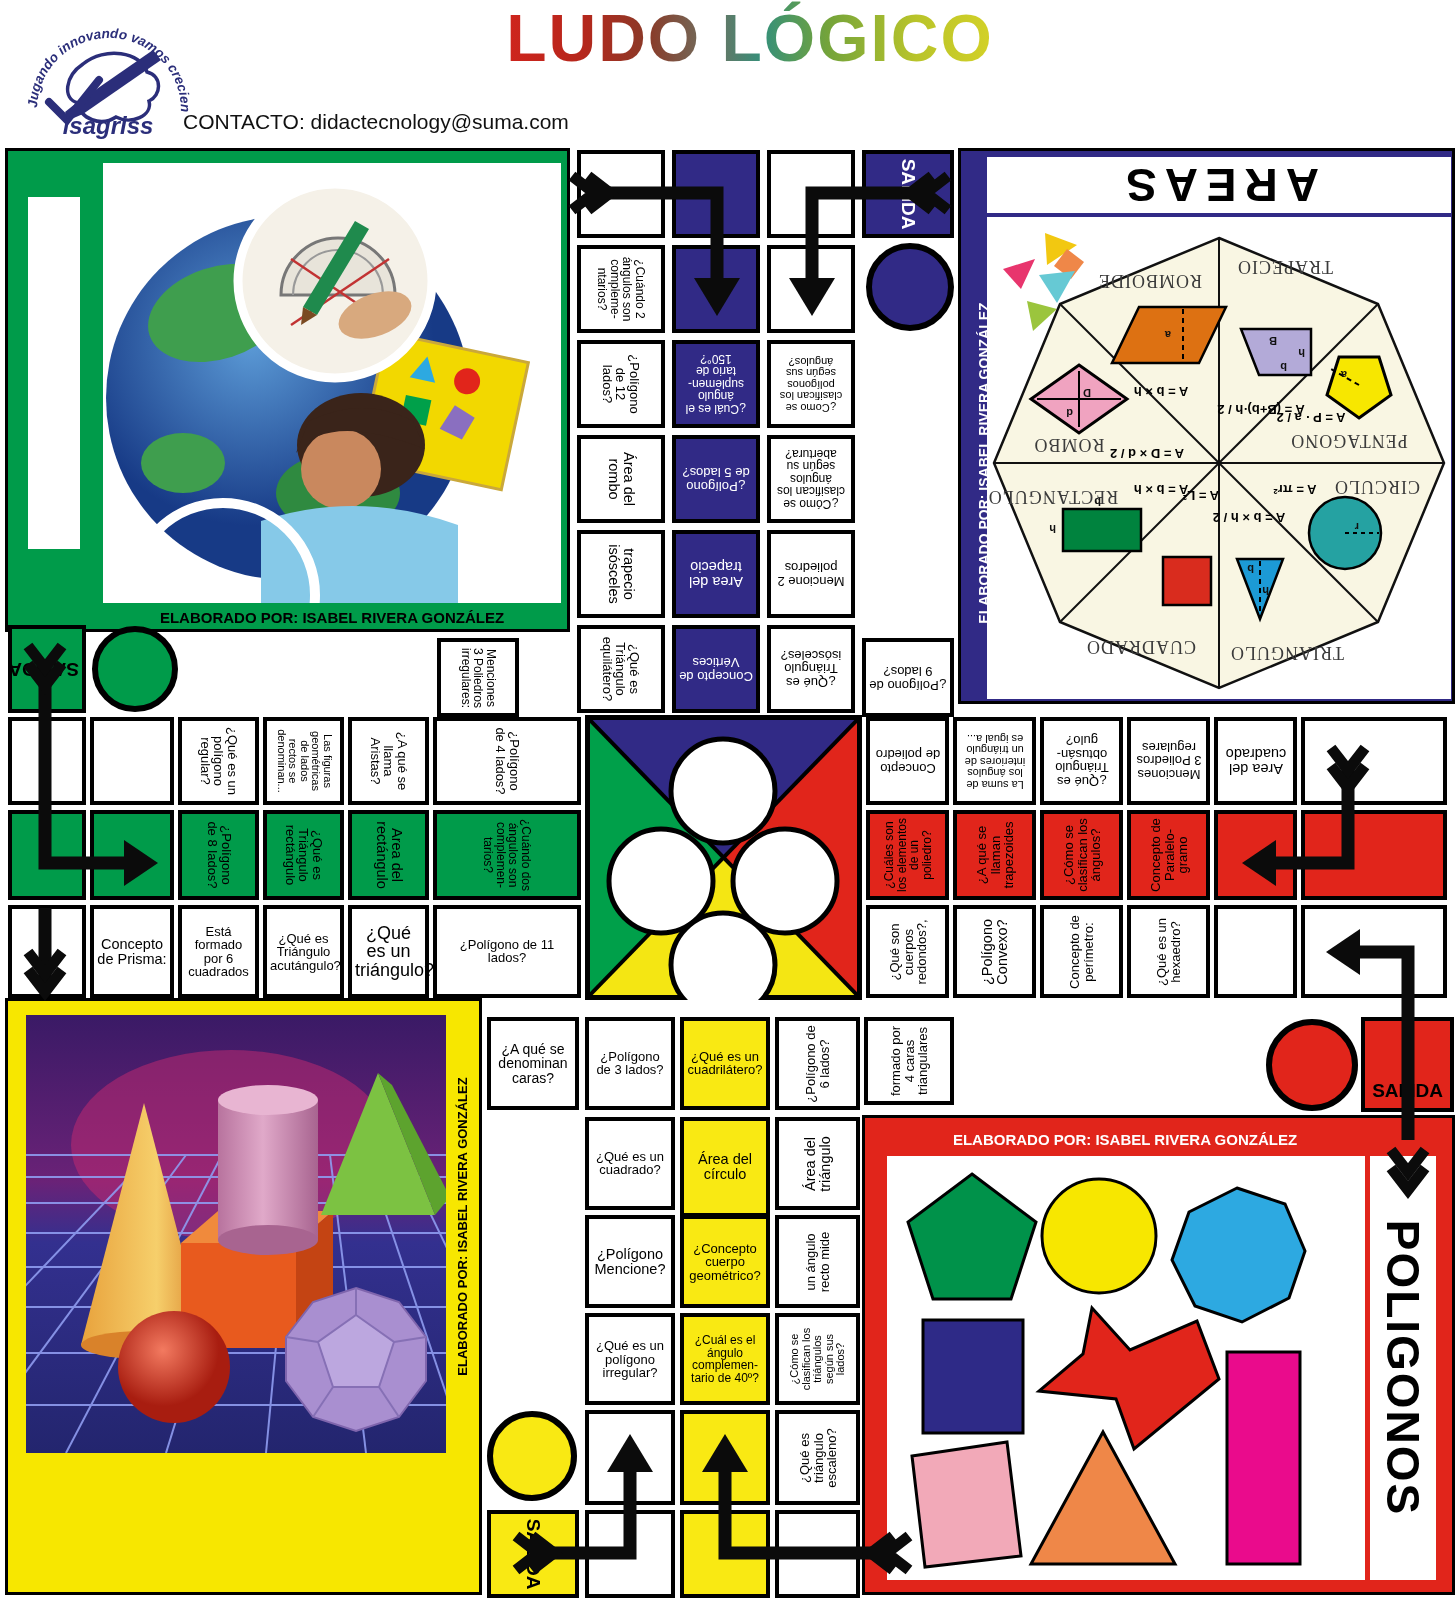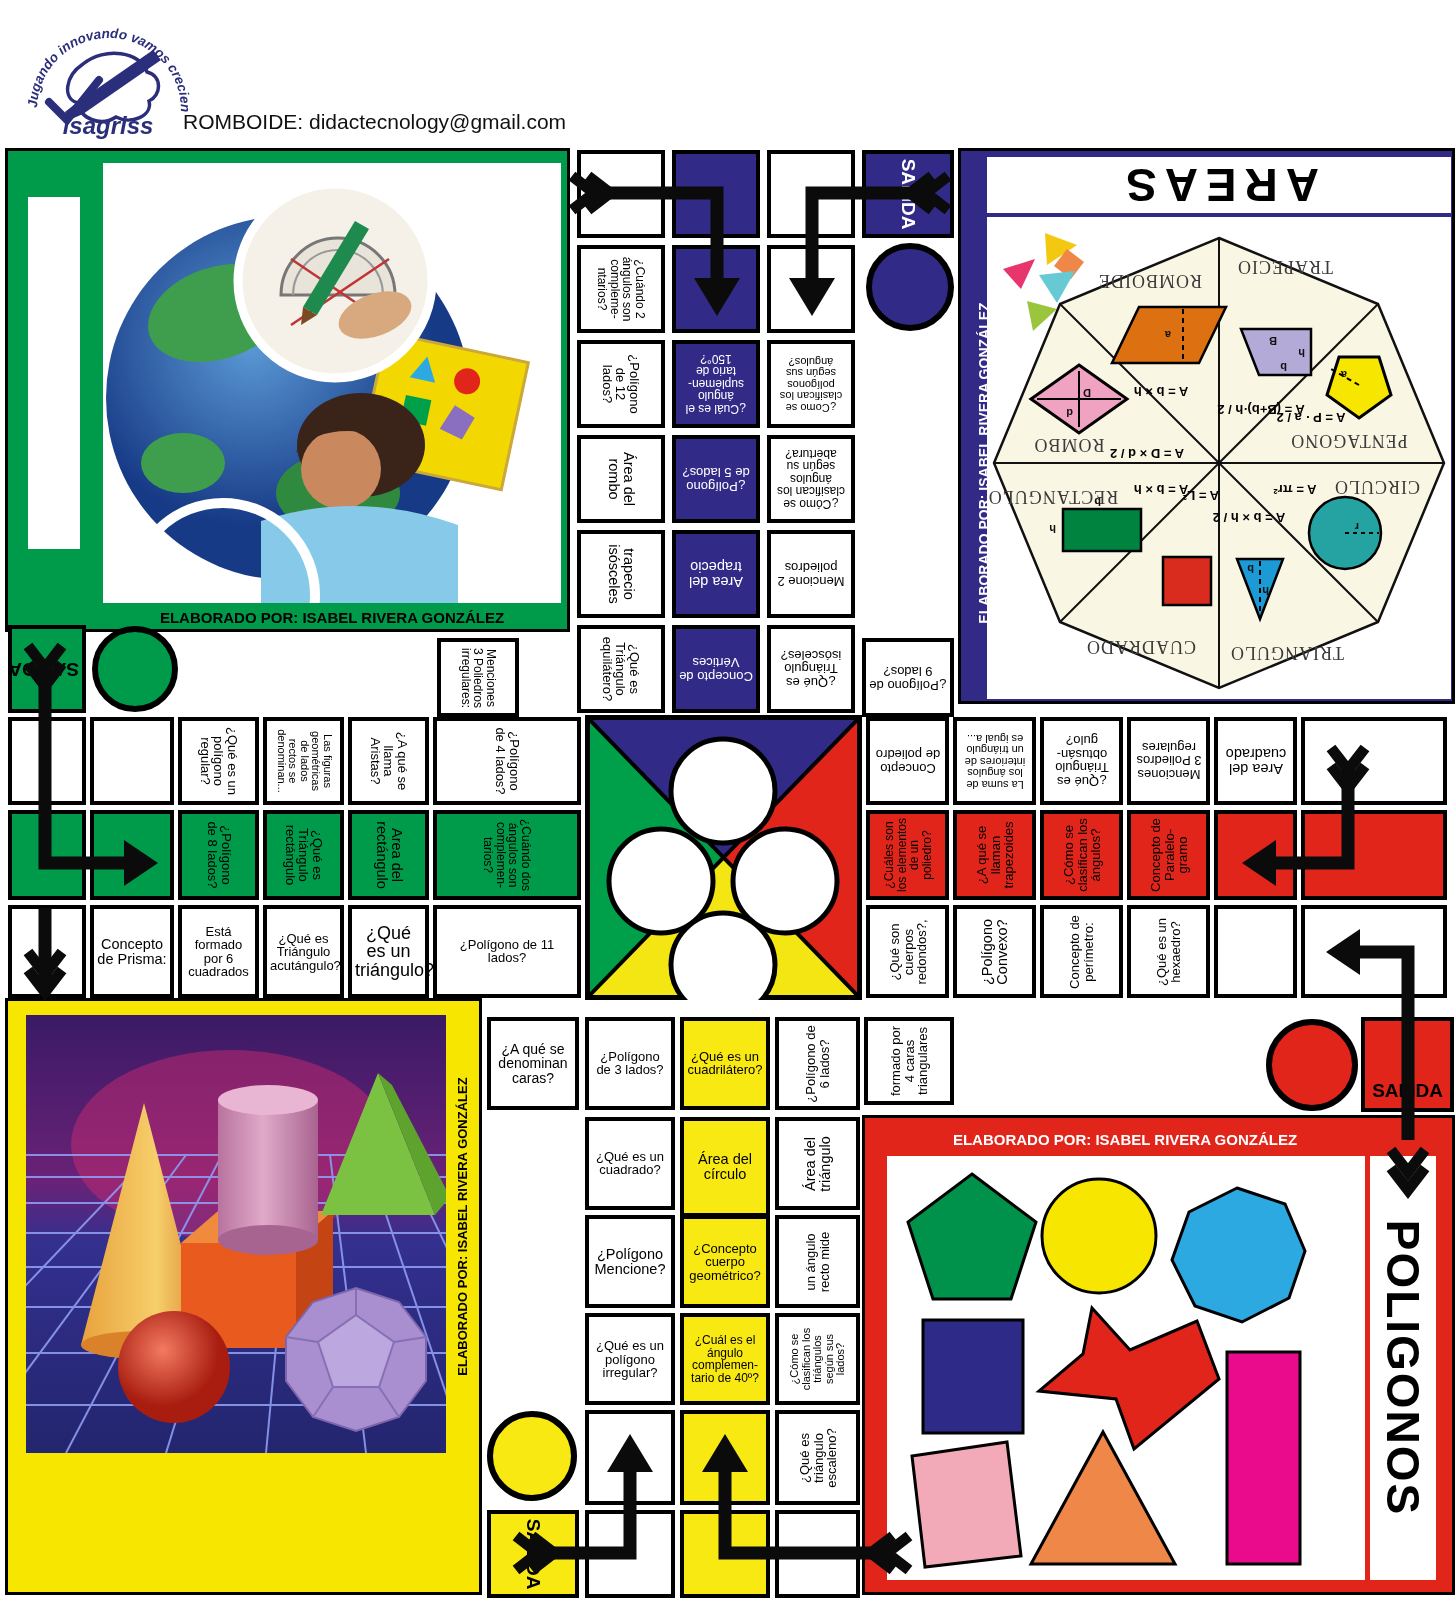--- a/index.html
+++ b/index.html
@@ -60,21 +60,22 @@
   svg text{font-family:"Liberation Sans","DejaVu Sans",sans-serif;}
   .wheelname{font-family:"Liberation Serif","DejaVu Serif",serif;font-size:18px;fill:#3b3b3b;letter-spacing:1px;}
   .formula{font-size:13px;font-weight:700;fill:#000;}
   .dim{font-size:11px;font-weight:700;fill:#111;}
 </style>
 </head>
 <body>
 
 <div class="board">
 
-  <div class="contact">ROMBOIDE: didactecnology@gmail.com</div>
+  <div class="title">LUDO LÓGICO</div>
+  <div class="contact">CONTACTO: didactecnology@suma.com</div>
 
   <svg class="logo" width="182" height="140" viewBox="0 0 182 140">
     <defs>
         <path id="arc" d="M 24,104 A 72,72 0 1 1 168,104"></path>
       </defs>
     <text font-size="13.5" font-weight="700" font-style="italic" fill="#2b2e7a" font-family="Liberation Serif, DejaVu Serif, serif">
       <textPath href="#arc" startOffset="2">Jugando  innovando  vamos  creciendo</textPath>
     </text>
     <path d="M70,58 C92,40 128,46 134,66 C150,70 148,90 136,95 C140,110 118,119 103,111 C88,121 67,113 65,97 C49,93 52,70 70,58 Z" fill="none" stroke="#2b2e7a" stroke-width="3.5"></path>
     <polygon points="62,98 140,44 148,54 70,108" fill="#2b2e7a"></polygon>

